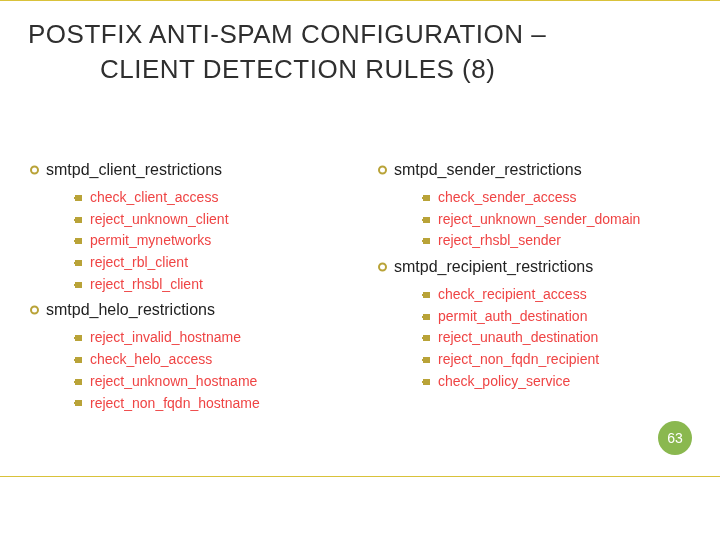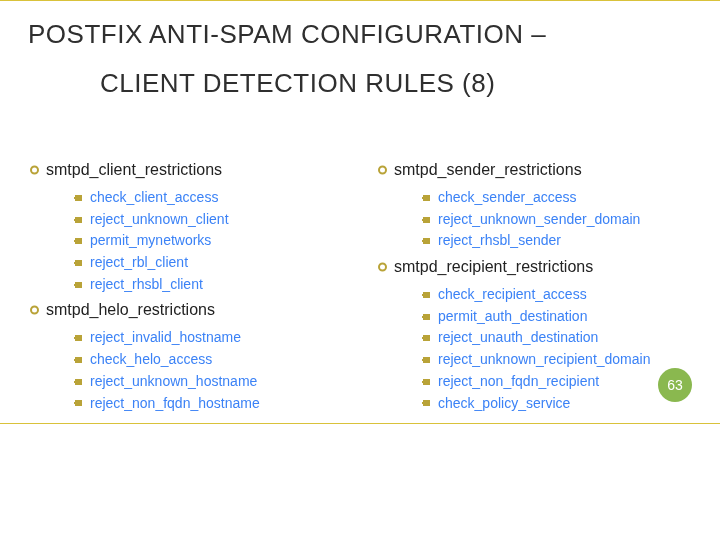--- a/index.html
+++ b/index.html
@@ -8,21 +8,21 @@
     width: 720px;
     height: 540px;
     background: #fff;
     font-family: Arial, Helvetica, sans-serif;
     color: #222;
     overflow: hidden;
   }
   .slide {
     position: relative;
     width: 720px;
-    height: 424px;
+    height: 477px;
     box-sizing: border-box;
   }
   .rule {
     position: absolute;
     left: 0;
     right: 0;
     height: 1px;
     background: #d9c23a;
   }
   .rule.top { top: 0; }
@@ -37,21 +37,21 @@
   .title {
     font-size: 26px;
     letter-spacing: 0.5px;
     color: #2f2f2f;
     font-weight: 400;
     line-height: 1.25;
   }
   .title .l2 {
     display: block;
     padding-left: 72px;
-    margin-top: 16px;
+    margin-top: 2px;
   }
 
   .columns {
     position: absolute;
     top: 155px;
     left: 30px;
     right: 30px;
     bottom: 40px;
     display: flex;
     gap: 36px;
@@ -83,21 +83,21 @@
   .sect-head.mt { margin-top: 6px; }
 
   ul.sub {
     list-style: none;
     margin: 0 0 6px 0;
     padding: 0 0 0 42px;
   }
   ul.sub li {
     position: relative;
     font-size: 14px;
-    color: #3b82f6;
+    color: #ef4444;
     line-height: 1.55;
     padding-left: 18px;
   }
   ul.sub li::before {
     content: "";
     position: absolute;
     left: 0;
     top: 50%;
     width: 12px;
     height: 6px;
@@ -168,21 +168,20 @@
         <li>check_sender_access</li>
         <li>reject_unknown_sender_domain</li>
         <li>reject_rhsbl_sender</li>
       </ul>
 
       <div class="sect-head mt"><span>smtpd_recipient_restrictions</span></div>
       <ul class="sub">
         <li>check_recipient_access</li>
         <li>permit_auth_destination</li>
         <li>reject_unauth_destination</li>
-        <li>reject_unknown_recipient_domain</li>
         <li>reject_non_fqdn_recipient</li>
         <li>check_policy_service</li>
       </ul>
 
     </div>
 
   </div>
 
   <div class="page-badge">
     <span>63</span>

